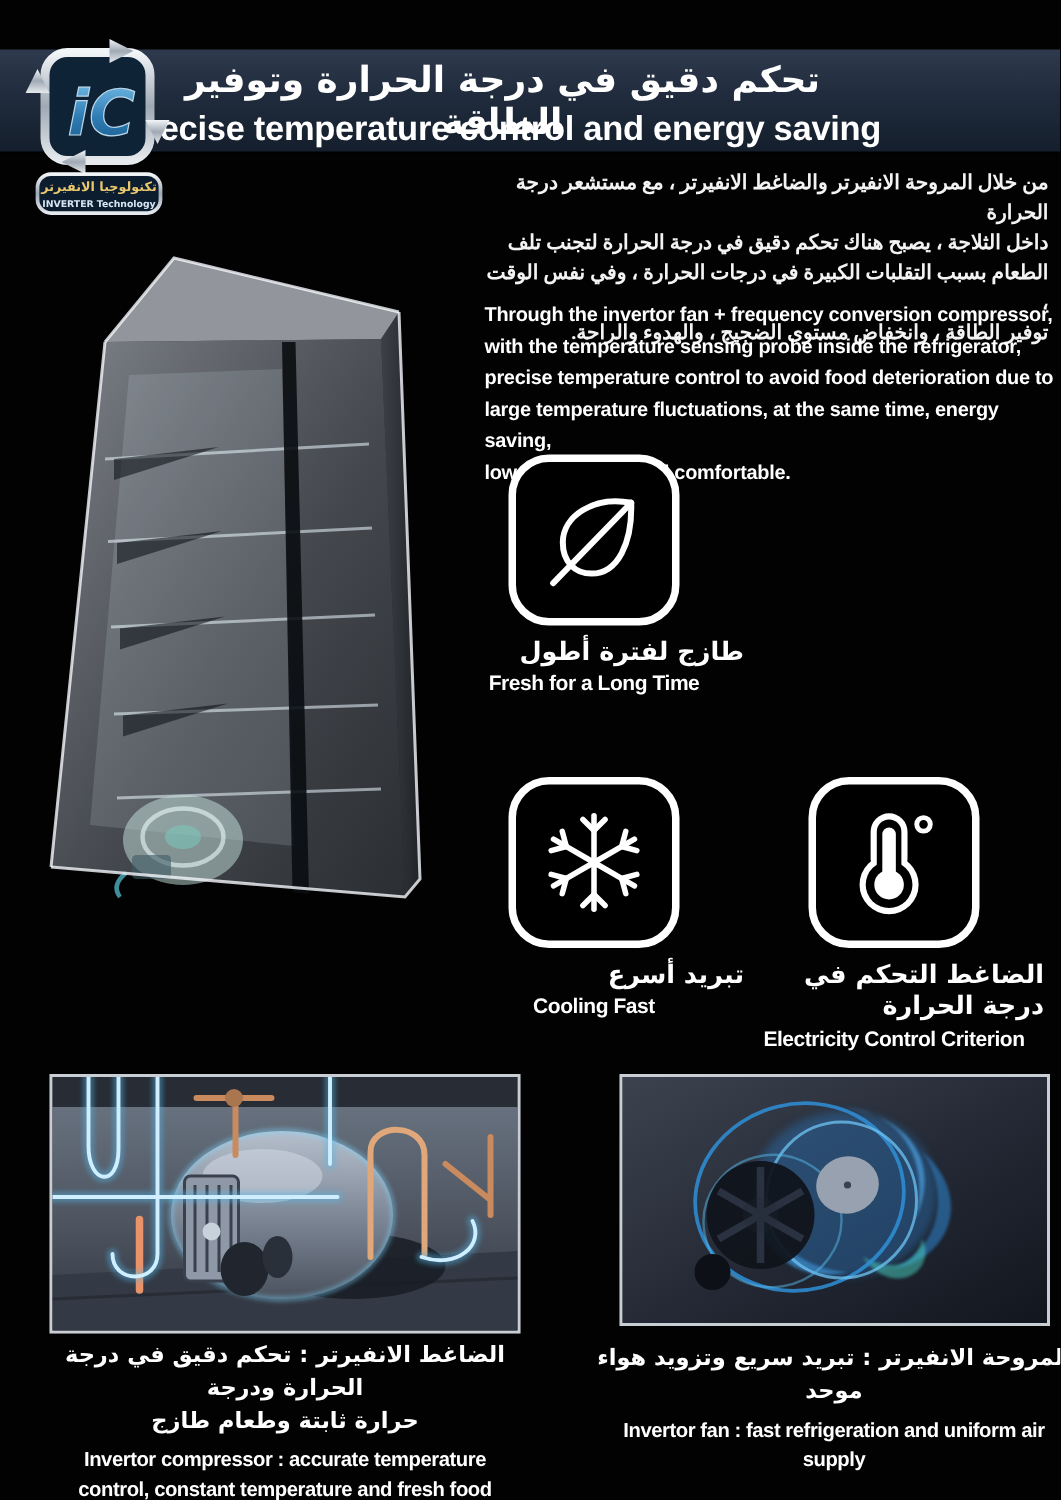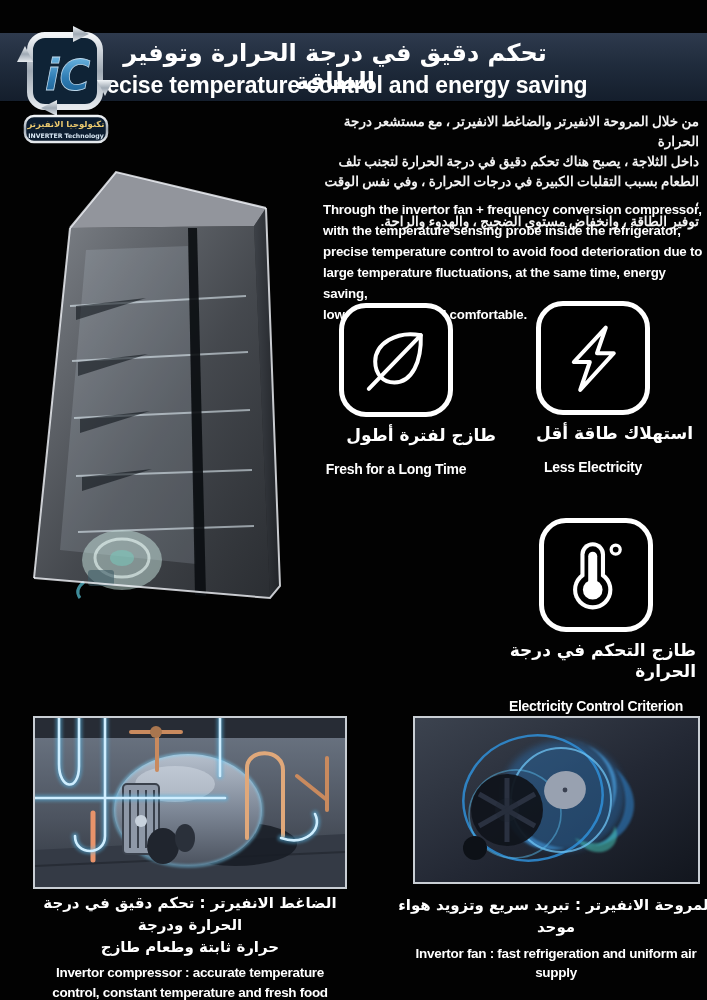--- a/index.html
+++ b/index.html
@@ -26,21 +26,21 @@
     font-size:13.3px;font-weight:bold;letter-spacing:-0.2px;line-height:21px;color:#ffffff;}
 
   .fridge{position:absolute;left:18px;top:146px;width:302px;height:566px;}
 
   
   .feature{position:absolute;width:200px;text-align:center;}
   .icon-box{width:104px;height:104px;border:5px solid #fff;border-radius:27px;
     margin:0 auto;display:flex;align-items:center;justify-content:center;background:#000;}
   .icon-box svg{display:block;}
   .f-ar{margin-top:8px;font-size:17px;font-weight:bold;direction:rtl;line-height:1.25;text-align:right;}
-  .f-en{margin-top:15px;font-size:14px;font-weight:bold;letter-spacing:-0.3px;white-space:nowrap;}
+  .f-en{margin-top:1px;font-size:14px;font-weight:bold;letter-spacing:-0.3px;white-space:nowrap;}
 
   
   .photo{position:absolute;border:2px solid #c9ced4;background:#20252e;}
   .photo1{left:33px;top:716px;width:310px;height:169px;}
   .photo2{left:413px;top:716px;width:283px;height:164px;}
   .photo svg{display:block;}
 
   
   .cap{position:absolute;text-align:center;}
   .cap1{left:22px;top:893px;width:336px;}
@@ -164,30 +164,42 @@
         <g fill="none" stroke="#fff" stroke-width="5" stroke-linecap="round" stroke-linejoin="round">
           <path d="M81 19 C 50 13 24 30 24 52 C 24 68 34 78 48 78 C 70 78 82 52 81 19 Z"></path>
           <line x1="16" y1="86" x2="81" y2="19"></line>
         </g>
       </svg>
     </div>
     <div class="f-ar">طازج لفترة أطول</div>
     <div class="f-en en">Fresh for a Long Time</div>
   </div>
 
-  <div class="feature" style="left:493px;top:301px;">
+
+  <div class="feature" style="left:296px;top:518px;">
     <div class="icon-box">
-      <svg width="80" height="80" viewBox="0 0 100 100">
-        <path d="M66 12 L26 55 L46 55 L34 90 L76 44 L55 44 Z" fill="none" stroke="#fff" stroke-width="5" stroke-linejoin="round"></path>
+      <svg width="82" height="82" viewBox="0 0 100 100">
+        <defs>
+          <g id="sf-arm" stroke="#fff" stroke-width="4.5" stroke-linecap="round">
+            <line x1="50" y1="50" x2="50" y2="12"></line>
+            <line x1="50" y1="24" x2="41" y2="15"></line>
+            <line x1="50" y1="24" x2="59" y2="15"></line>
+          </g>
+        </defs>
+        <use href="#sf-arm"></use>
+        <use href="#sf-arm" transform="rotate(60 50 50)"></use>
+        <use href="#sf-arm" transform="rotate(120 50 50)"></use>
+        <use href="#sf-arm" transform="rotate(180 50 50)"></use>
+        <use href="#sf-arm" transform="rotate(240 50 50)"></use>
+        <use href="#sf-arm" transform="rotate(300 50 50)"></use>
       </svg>
     </div>
-    <div class="f-ar">استهلاك طاقة أقل</div>
-    <div class="f-en en">Less Electricity</div>
-  </div>
-
+    <div class="f-ar">تبريد أسرع</div>
+    <div class="f-en en">Cooling Fast</div>
+  </div>
 
   <div class="feature" style="left:496px;top:518px;">
     <div class="icon-box">
       <svg width="82" height="82" viewBox="0 0 100 100">
 
         <g fill="#fff">
           <rect x="31" y="10" width="30" height="52" rx="15"></rect>
           <circle cx="46" cy="68" r="24"></circle>
         </g>
 
@@ -195,21 +207,21 @@
           <rect x="36" y="15" width="20" height="48" rx="10"></rect>
           <circle cx="46" cy="68" r="19"></circle>
         </g>
 
         <circle cx="46" cy="68" r="12" fill="#fff"></circle>
         <line x1="46" y1="27" x2="46" y2="58" stroke="#fff" stroke-width="11" stroke-linecap="round"></line>
 
         <circle cx="74" cy="19" r="5.5" fill="none" stroke="#fff" stroke-width="4"></circle>
       </svg>
     </div>
-    <div class="f-ar">طازج التحكم في درجة الحرارة</div>
+    <div class="f-ar">الضاغط التحكم في درجة الحرارة</div>
     <div class="f-en en">Electricity Control Criterion</div>
   </div>
 
   <div class="photo photo1">
     <svg width="310" height="169" viewBox="0 0 310 169">
       <defs>
         <linearGradient id="cpBg" x1="0" y1="0" x2="0" y2="1">
           <stop offset="0" stop-color="#6e7886"></stop>
             <stop offset="0.6" stop-color="#4c535f"></stop>
             <stop offset="1" stop-color="#30363f"></stop>

